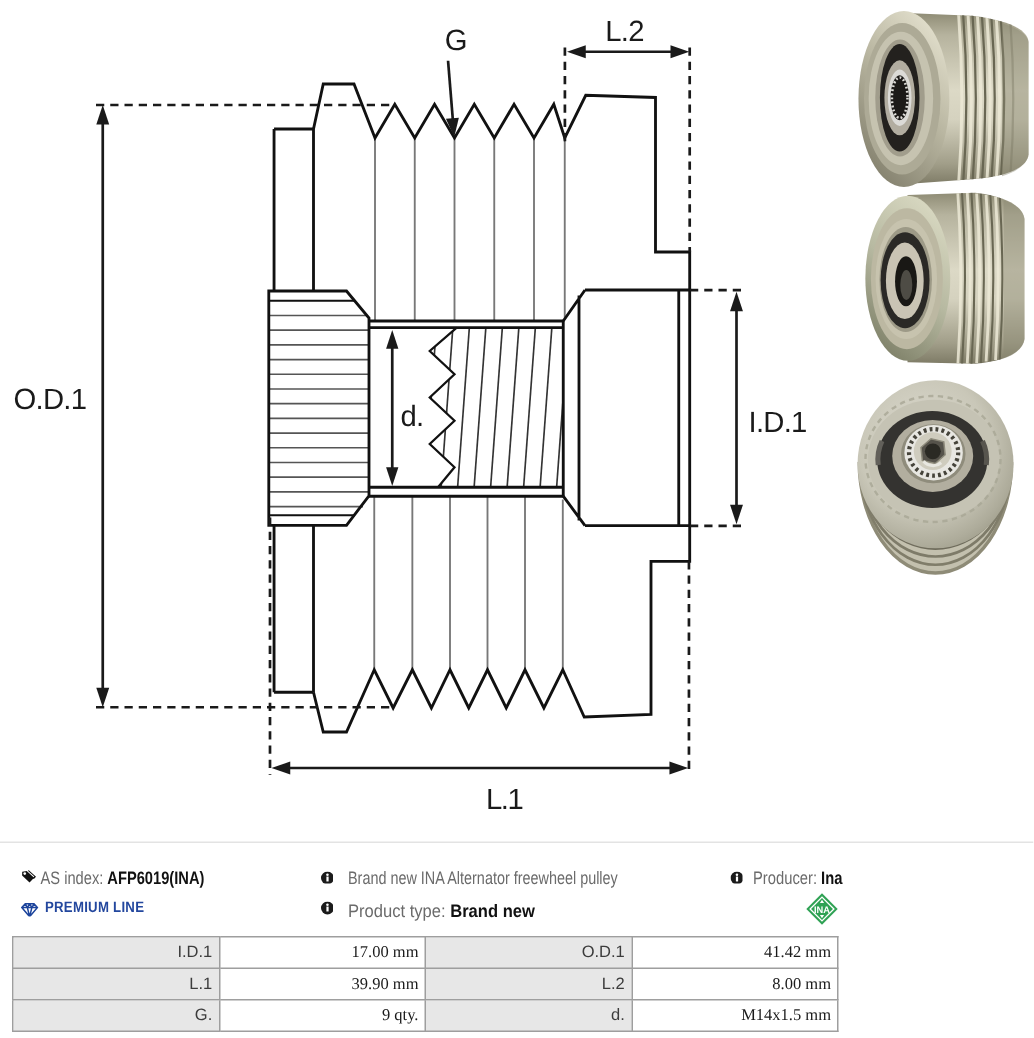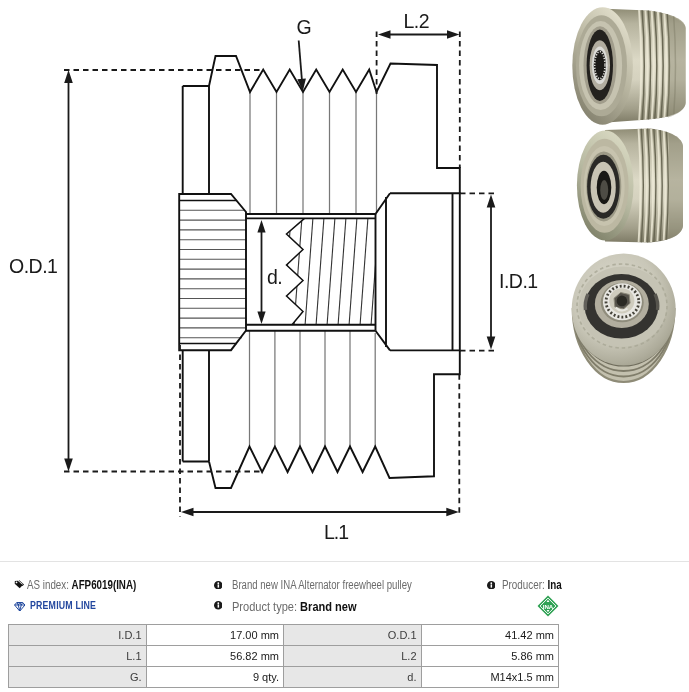--- a/index.html
+++ b/index.html
@@ -5,21 +5,21 @@
   html,body{margin:0;padding:0;background:#fff;}
   body{width:689px;height:692px;position:relative;font-family:"Liberation Sans",sans-serif;overflow:hidden;}
   .abs{position:absolute;}
   .sep{position:absolute;left:0;top:561px;width:689px;height:1px;background:#e3e3e3;}
   .inforow{position:absolute;font-size:12px;color:#6b6b6b;white-space:nowrap;transform-origin:0 0;}
   .inforow b{color:#111;}
   .blue{color:#23479e;font-weight:bold;font-size:10px;transform-origin:0 0;transform:scaleX(0.88);letter-spacing:0.2px;}
   table.spec{position:absolute;left:8px;top:624px;border-collapse:collapse;table-layout:fixed;font-size:11px;}
   table.spec td{border:1px solid #9e9e9e;height:20px;padding:0 4px 0 0;text-align:right;overflow:hidden;}
   td.lab{background:#e7e7e7;color:#3c3c3c;width:132.5px;}
-  td.val{background:#fff;color:#1a1a1a;width:132.5px;}
+  td.val{background:#fff;color:#1a1a1a;width:132.5px;font-family:Liberation Serif, serif;}
 </style>
 </head>
 <body>
 
 <svg class="abs" style="left:0;top:0" width="689" height="560" viewBox="0 0 689 560">
 <defs>
   <clipPath id="threadclip">
     <path d="M304.5,218.4 L286.5,234 L303,249.5 L286.5,265 L303,280.5 L286.5,296 L303,311.5 L292,324.8 L375.5,324.8 L375.5,218.4 Z"></path>
   </clipPath>
 </defs>
@@ -301,23 +301,23 @@
 <table class="spec">
   <tbody>
       <tr>
         <td class="lab">I.D.1</td>
         <td class="val">17.00 mm</td>
         <td class="lab">O.D.1</td>
         <td class="val">41.42 mm</td>
       </tr>
   <tr>
         <td class="lab">L.1</td>
-        <td class="val">56.82 mm</td>
+        <td class="val">39.90 mm</td>
         <td class="lab">L.2</td>
-        <td class="val">5.86 mm</td>
+        <td class="val">8.00 mm</td>
       </tr>
   <tr>
         <td class="lab">G.</td>
         <td class="val">9 qty.</td>
         <td class="lab">d.</td>
         <td class="val">M14x1.5 mm</td>
       </tr>
 </tbody>
   </table>
 

